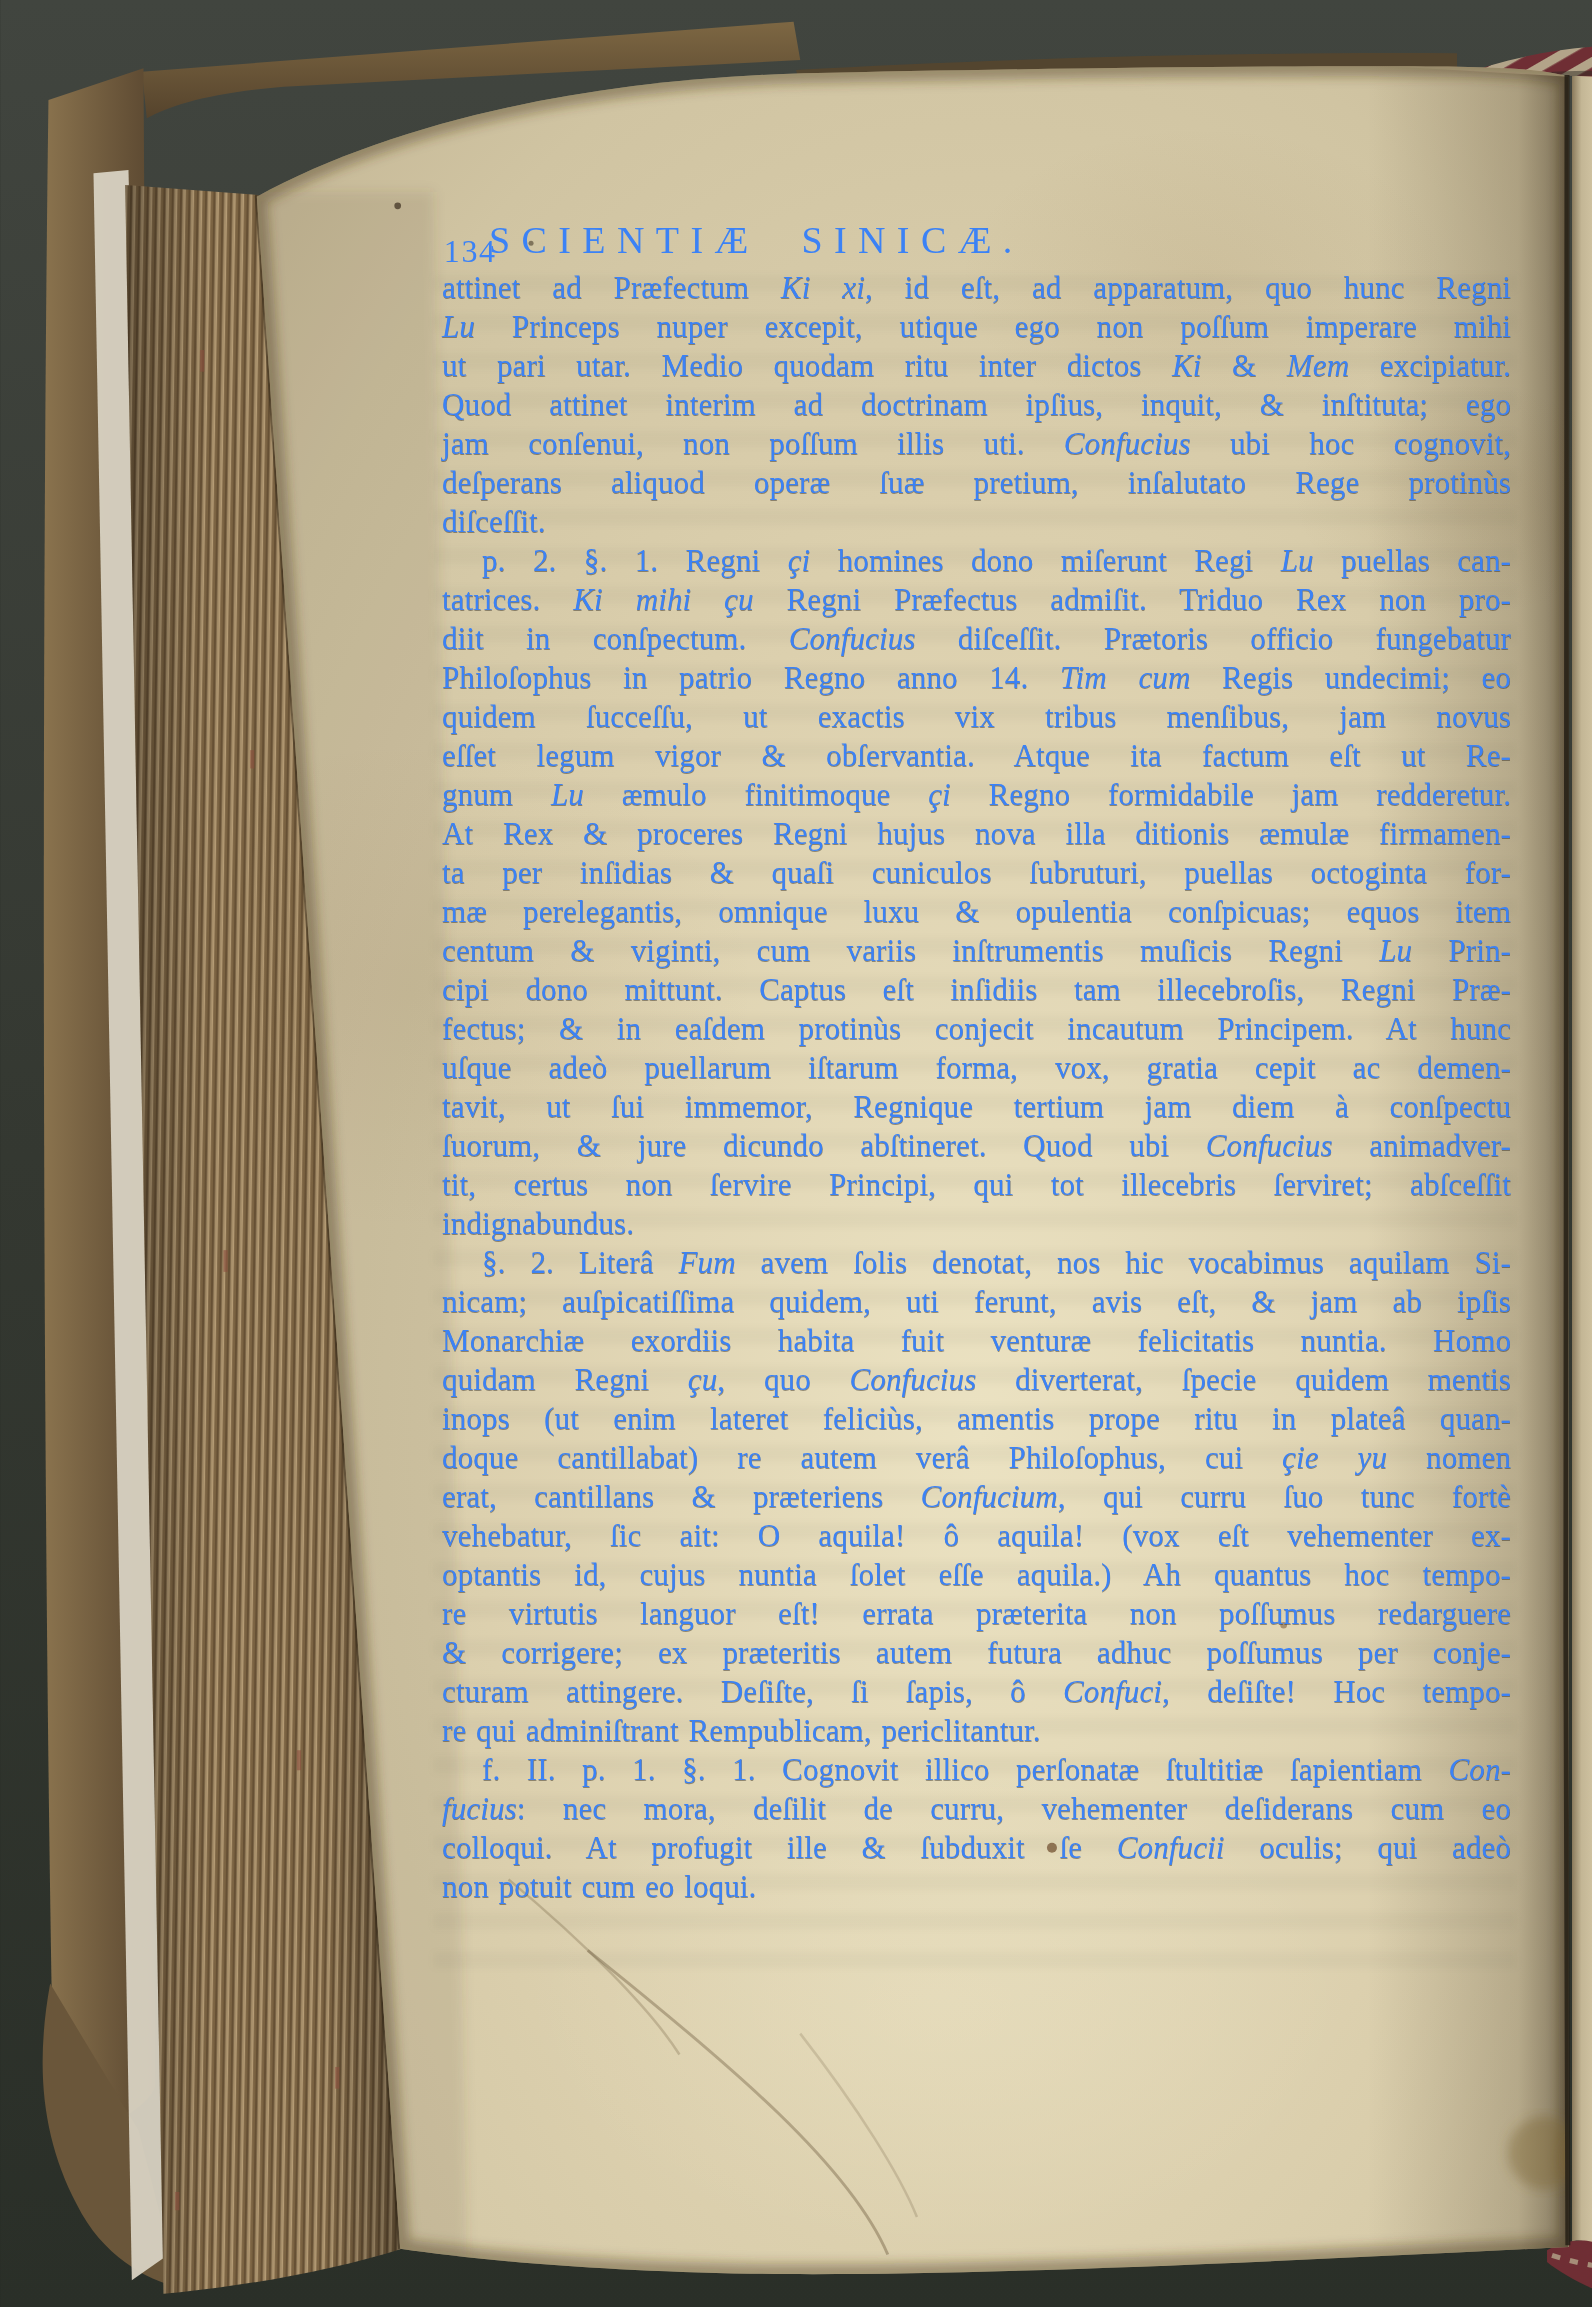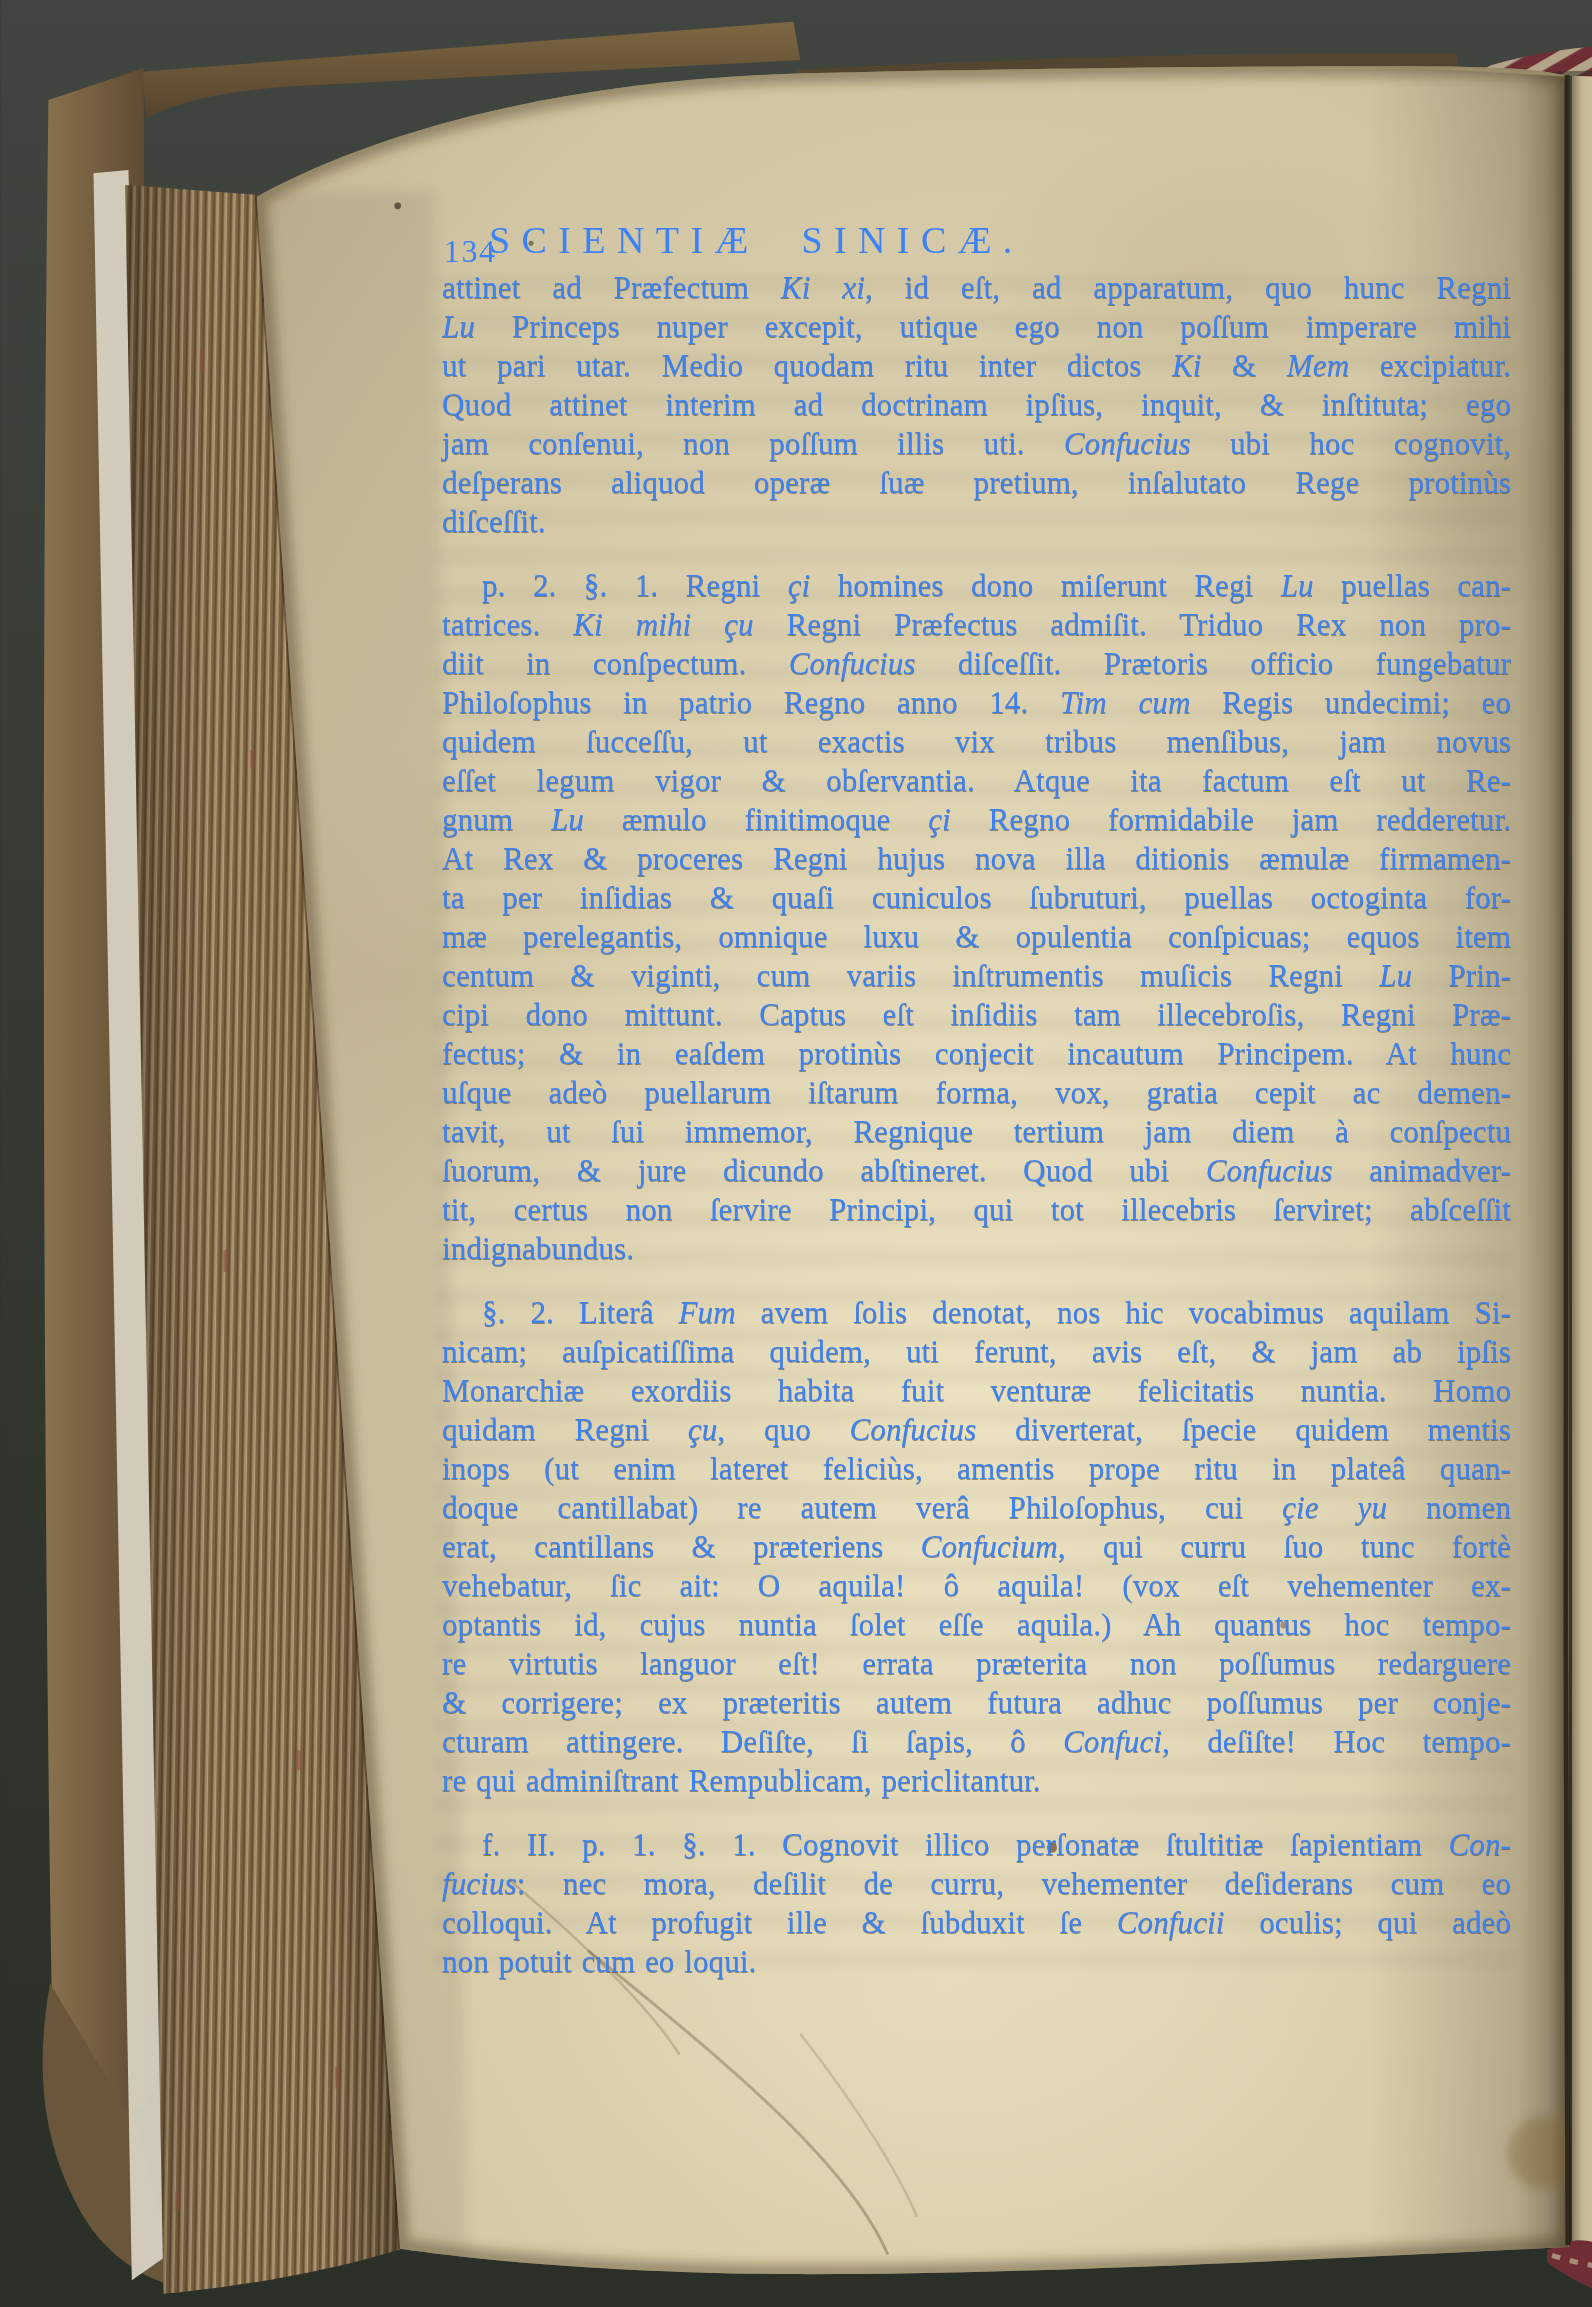--- a/index.html
+++ b/index.html
@@ -21,21 +21,21 @@
   #textlayer{position:absolute;left:0;top:0;width:1573px;height:2307px;z-index:2;color:#3b82f6;}
   #pagehead{position:absolute;left:442px;top:218px;width:1069px;height:52px;}
   #pagenum{position:absolute;left:1.7px;top:15px;font-size:32px;letter-spacing:1.7px;}
   #runtitle{position:absolute;left:0;top:0;width:100%;padding-left:47px;
             box-sizing:border-box;font-size:38px;letter-spacing:.30em;word-spacing:.55em;}
   #text-block{position:absolute;left:442px;top:268px;width:1069px;
               font-size:31px;line-height:39px;word-spacing:.06em;letter-spacing:.004em;
               text-shadow:0.3px 0.5px 0.6px rgba(43,36,26,.45);}
   .line{text-align:justify;text-align-last:justify;height:39px;white-space:normal;}
   .line.short{text-align-last:left;}
-  .line.indent{text-indent:40px;margin-top:25px;}
+  .line.indent{text-indent:40px;}
   .it{font-style:italic;}
 </style>
 </head>
 <body>
 
 <div id="stage">
 
   <svg id="scene" width="1593" height="2307" viewBox="0 0 1911 2768" aria-hidden="true">
     <defs>
       <linearGradient id="bgGrad" x1="0" y1="0" x2="0" y2="1">

